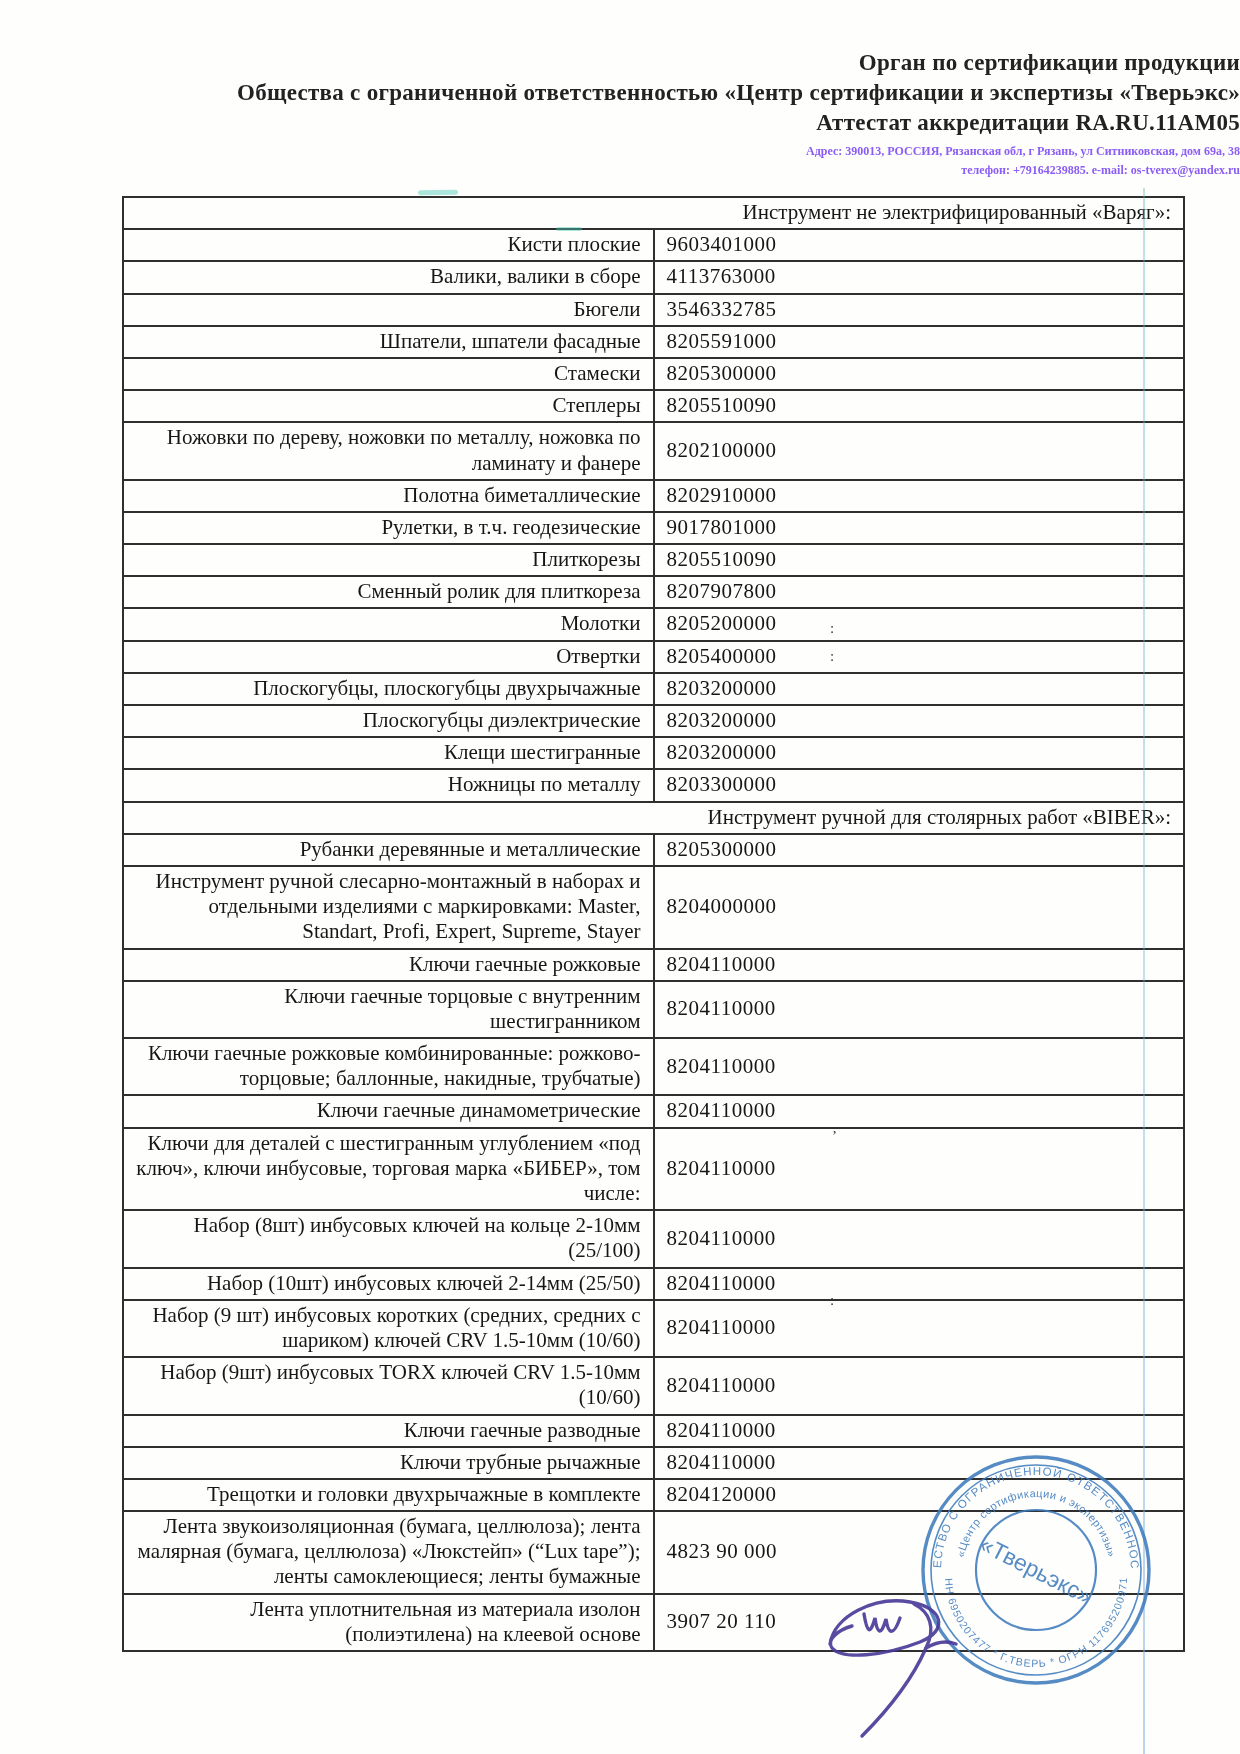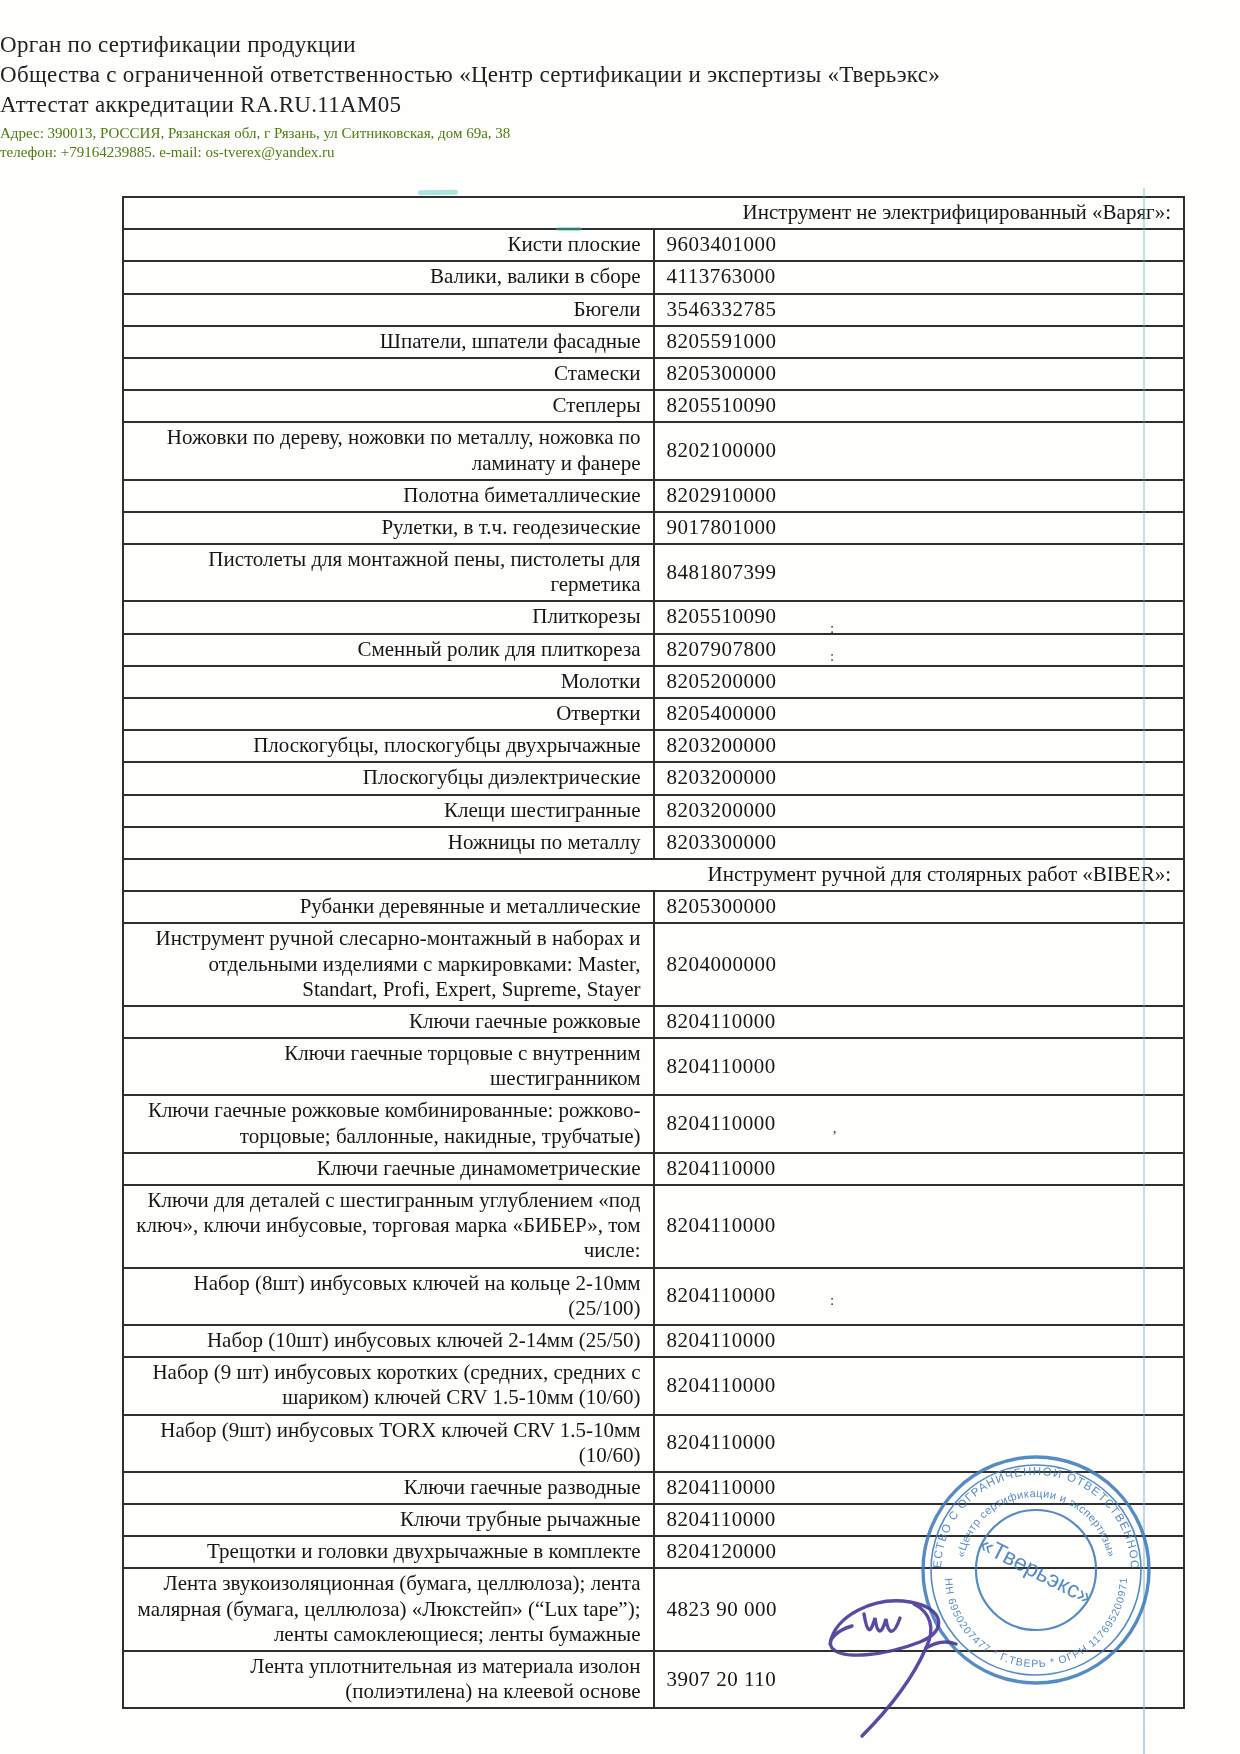--- a/index.html
+++ b/index.html
@@ -11,33 +11,34 @@
     background: #fefefd;
     font-family: "Liberation Serif", "DejaVu Serif", serif;
     color: #1d1d1d;
     overflow: hidden;
   }
   .page { position: absolute; inset: 0; }
 
   
   .letterhead {
     position: absolute;
-    top: 30px; left: 0; width: 100%;
-    text-align: left;
+    top: 48px; left: 0; width: 100%;
+    text-align: right;
     color: #222;
+    font-weight: bold;
   }
   .lh-line1, .lh-line2, .lh-line3 {
     font-size: 23px;
     line-height: 30px;
     letter-spacing: .3px;
   }
   .lh-line4, .lh-line5 {
-    font-size: 15px;
+    font-size: 12px;
     line-height: 19px;
-    color: #4d7c0f;
+    color: #8b5cf6;
   }
   .lh-line4 { margin-top: 4px; }
 
   
   table.products {
     position: absolute;
     left: 122px; top: 196px;
     width: 1063px;
     border-collapse: collapse;
     table-layout: fixed;
@@ -142,24 +143,20 @@
           <td class="desc">Ножовки по дереву, ножовки по металлу, ножовка по ламинату и фанере</td>
           <td class="code">8202100000</td>
         </tr>
         <tr>
           <td class="desc">Полотна биметаллические</td>
           <td class="code">8202910000</td>
         </tr>
         <tr>
           <td class="desc">Рулетки, в т.ч. геодезические</td>
           <td class="code">9017801000</td>
-        </tr>
-        <tr>
-          <td class="desc">Пистолеты для монтажной пены, пистолеты для герметика</td>
-          <td class="code">8481807399</td>
         </tr>
         <tr>
           <td class="desc">Плиткорезы</td>
           <td class="code">8205510090</td>
         </tr>
         <tr>
           <td class="desc">Сменный ролик для плиткореза</td>
           <td class="code">8207907800</td>
         </tr>
         <tr>

